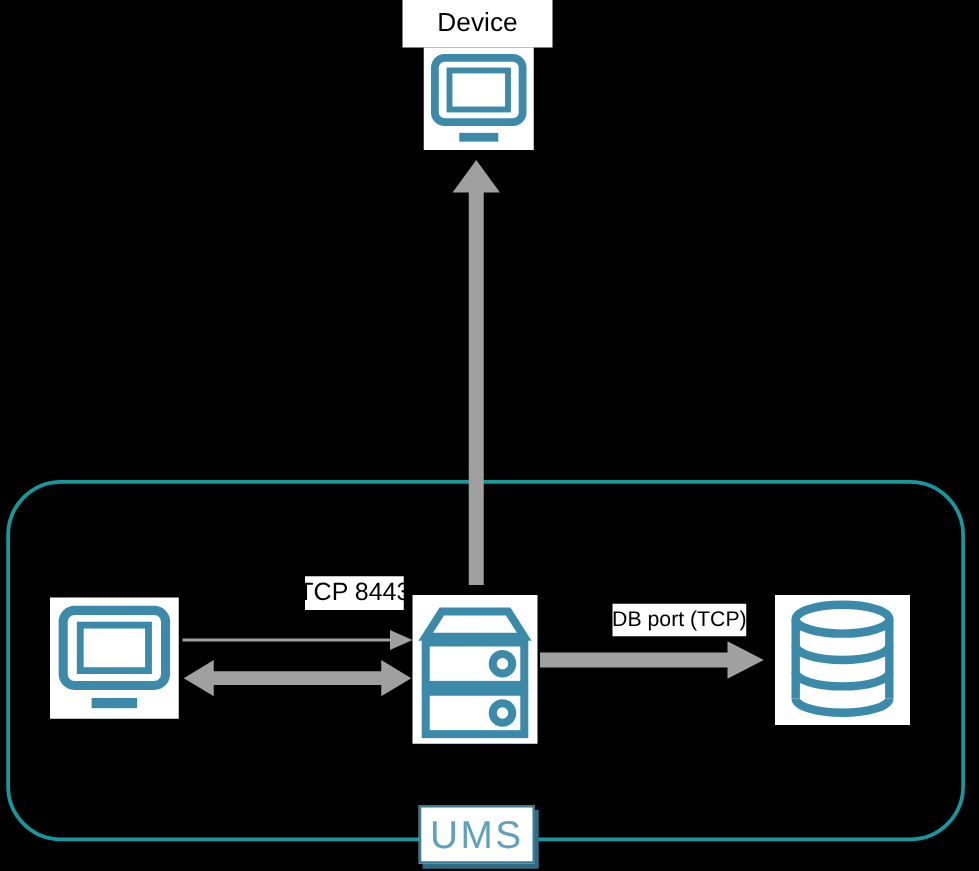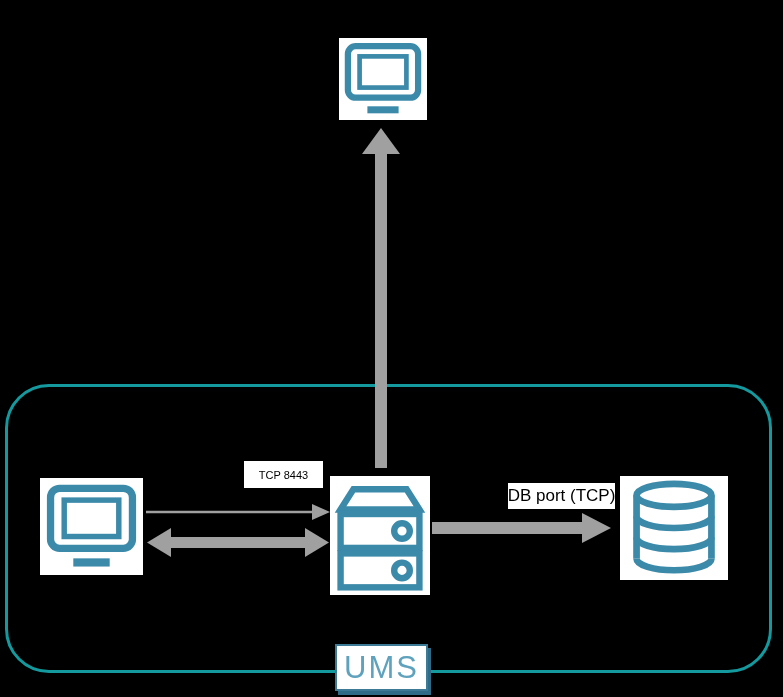--- a/index.html
+++ b/index.html
@@ -31,22 +31,22 @@
     background: var(--label-background);
     color: var(--label-text);
     display: flex;
     align-items: center;
     justify-content: center;
     white-space: nowrap;
     z-index: 40;
   }
   .device-label   { left: 322px; top: 0px;   width: 120px; height: 38px; font-size: 21px; }
   .tcp5900-label  { left: 405px; top: 132px; width: 81px;  height: 27px; font-size: 17px; }
-  .tcp8443-label  { left: 244px; top: 461px; width: 79px;  height: 27px; font-size: 11px; }
-  .dbport-label   { left: 508px; top: 483px; width: 107px; height: 26px; font-size: 17px; }
+  .tcp8443-label  { left: 244px; top: 461px; width: 79px;  height: 27px; font-size: 20px; }
+  .dbport-label   { left: 490px; top: 483px; width: 107px; height: 26px; font-size: 17px; }
 
   
   .ums-rect {
     position: absolute;
     left: 5px; top: 384px;
     width: 767px; height: 289px;
     border: 3px solid var(--container-border);
     border-radius: 44px;
     z-index: 10;
   }
@@ -93,20 +93,21 @@
     z-index: 20;
   }
   .arrow-layer .afill { fill: var(--arrow); }
   .arrow-layer .aline { stroke: var(--arrow); }
 </style>
 </head>
 <body>
 
 <div class="canvas">
 
+  <div class="chip device-label">Device</div>
   <div class="iconbox device-box">
     <svg class="icon-svg" width="78" height="74" viewBox="0 0 100 94">
       <rect x="5" y="5" width="90" height="66" rx="10" stroke-width="8"></rect>
       <rect x="20" y="18" width="60" height="40" stroke-width="6"></rect>
       <rect class="solid" x="30" y="82" width="40" height="9"></rect>
     </svg>
   </div>
 
   <div class="ums-rect"></div>
 

